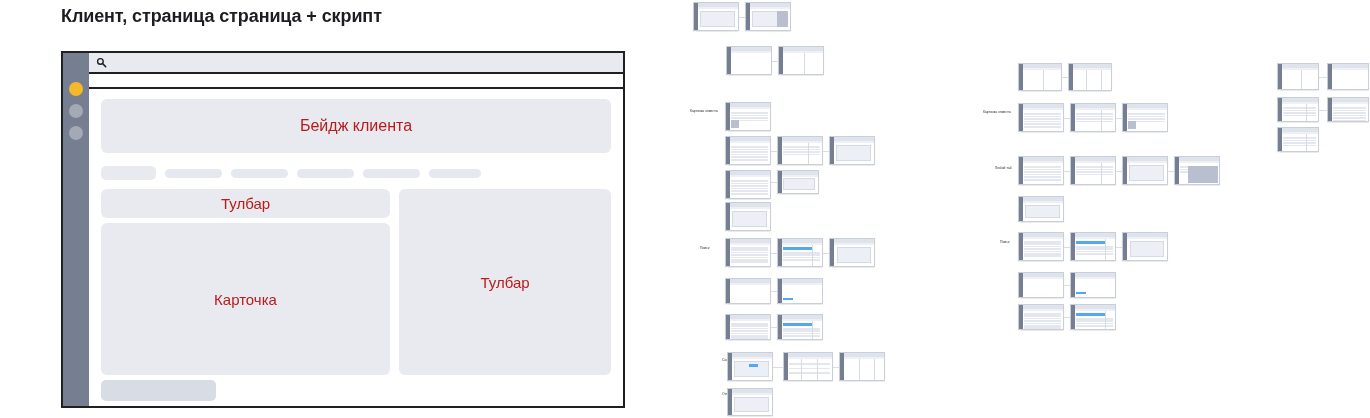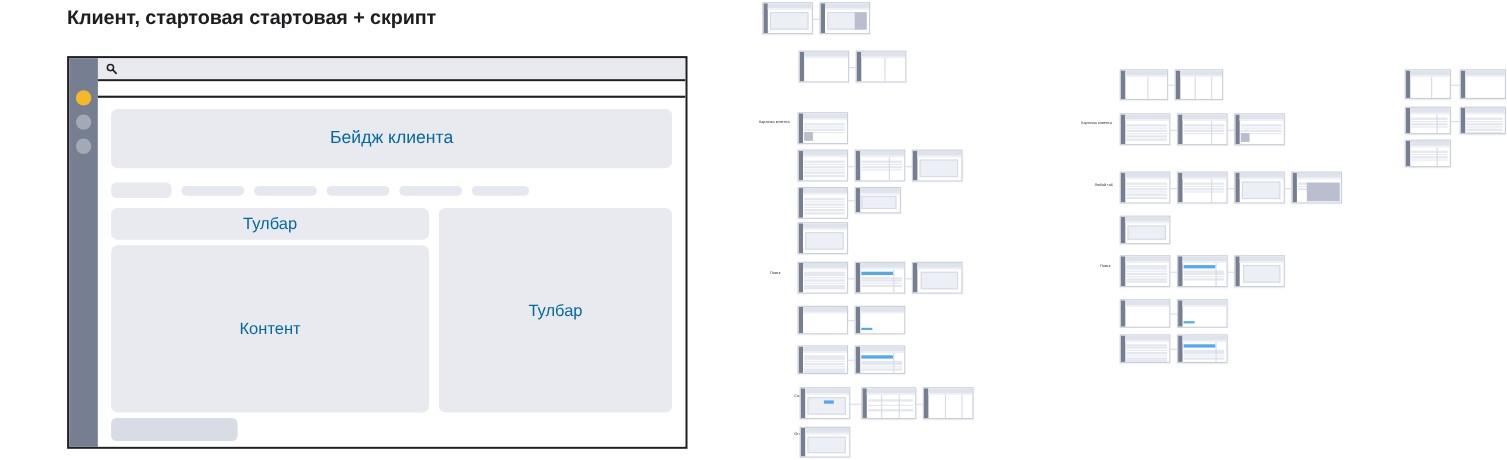--- a/index.html
+++ b/index.html
@@ -93,21 +93,21 @@
     min-height: 0;
     position: relative;
   }
 
   .ph {
     background: #e8eaf0;
     border-radius: 6px;
     display: flex;
     align-items: center;
     justify-content: center;
-    color: #0369a1;
+    color: #b91c1c;
     font-size: 15px;
     font-family: "Liberation Sans", sans-serif;
     box-sizing: border-box;
   }
 
   #wf-badge {
     height: 54px;
     flex: 0 0 54px;
     font-size: 16px;
   }
@@ -242,21 +242,21 @@
     background: #d5dae5;
   }
   .conn {
     position: absolute;
     background: #d9dde6;
   }
 </style>
 </head>
 <body>
 
-<div id="page-title">Клиент, стартовая стартовая + скрипт</div>
+<div id="page-title">Клиент, страница страница + скрипт</div>
 
 <div id="wireframe">
 
   <div id="wf-sidebar">
     <span class="wf-dot d0"></span>
     <span class="wf-dot d1"></span>
     <span class="wf-dot d2"></span>
   </div>
 
   <div id="wf-body">
@@ -279,21 +279,21 @@
           <span class="pill" style="width: 57px;"></span>
           <span class="pill" style="width: 57px;"></span>
           <span class="pill" style="width: 57px;"></span>
           <span class="pill" style="width: 57px;"></span>
           <span class="pill" style="width: 52px;"></span>
         </div>
 
       <div id="wf-cols">
         <div id="wf-colL">
           <div id="wf-toolbar" class="ph">Тулбар</div>
-          <div id="wf-content" class="ph">Контент</div>
+          <div id="wf-content" class="ph">Карточка</div>
         </div>
         <div id="wf-script" class="ph">Тулбар</div>
       </div>
 
       <div id="wf-footer">
         <div id="wf-footbtn"></div>
       </div>
 
     </div>
   </div>

